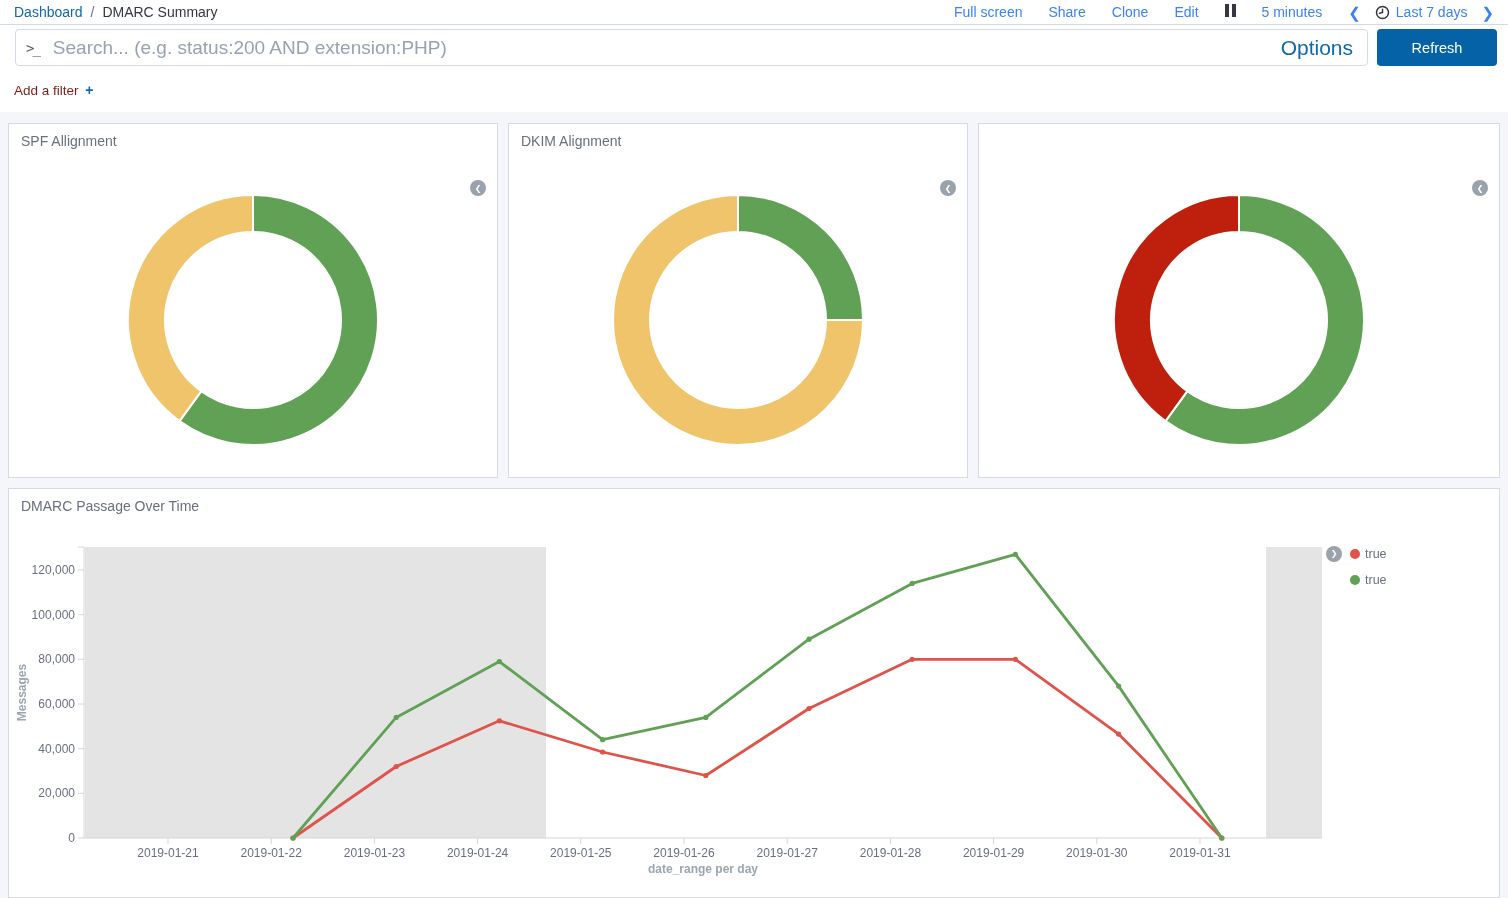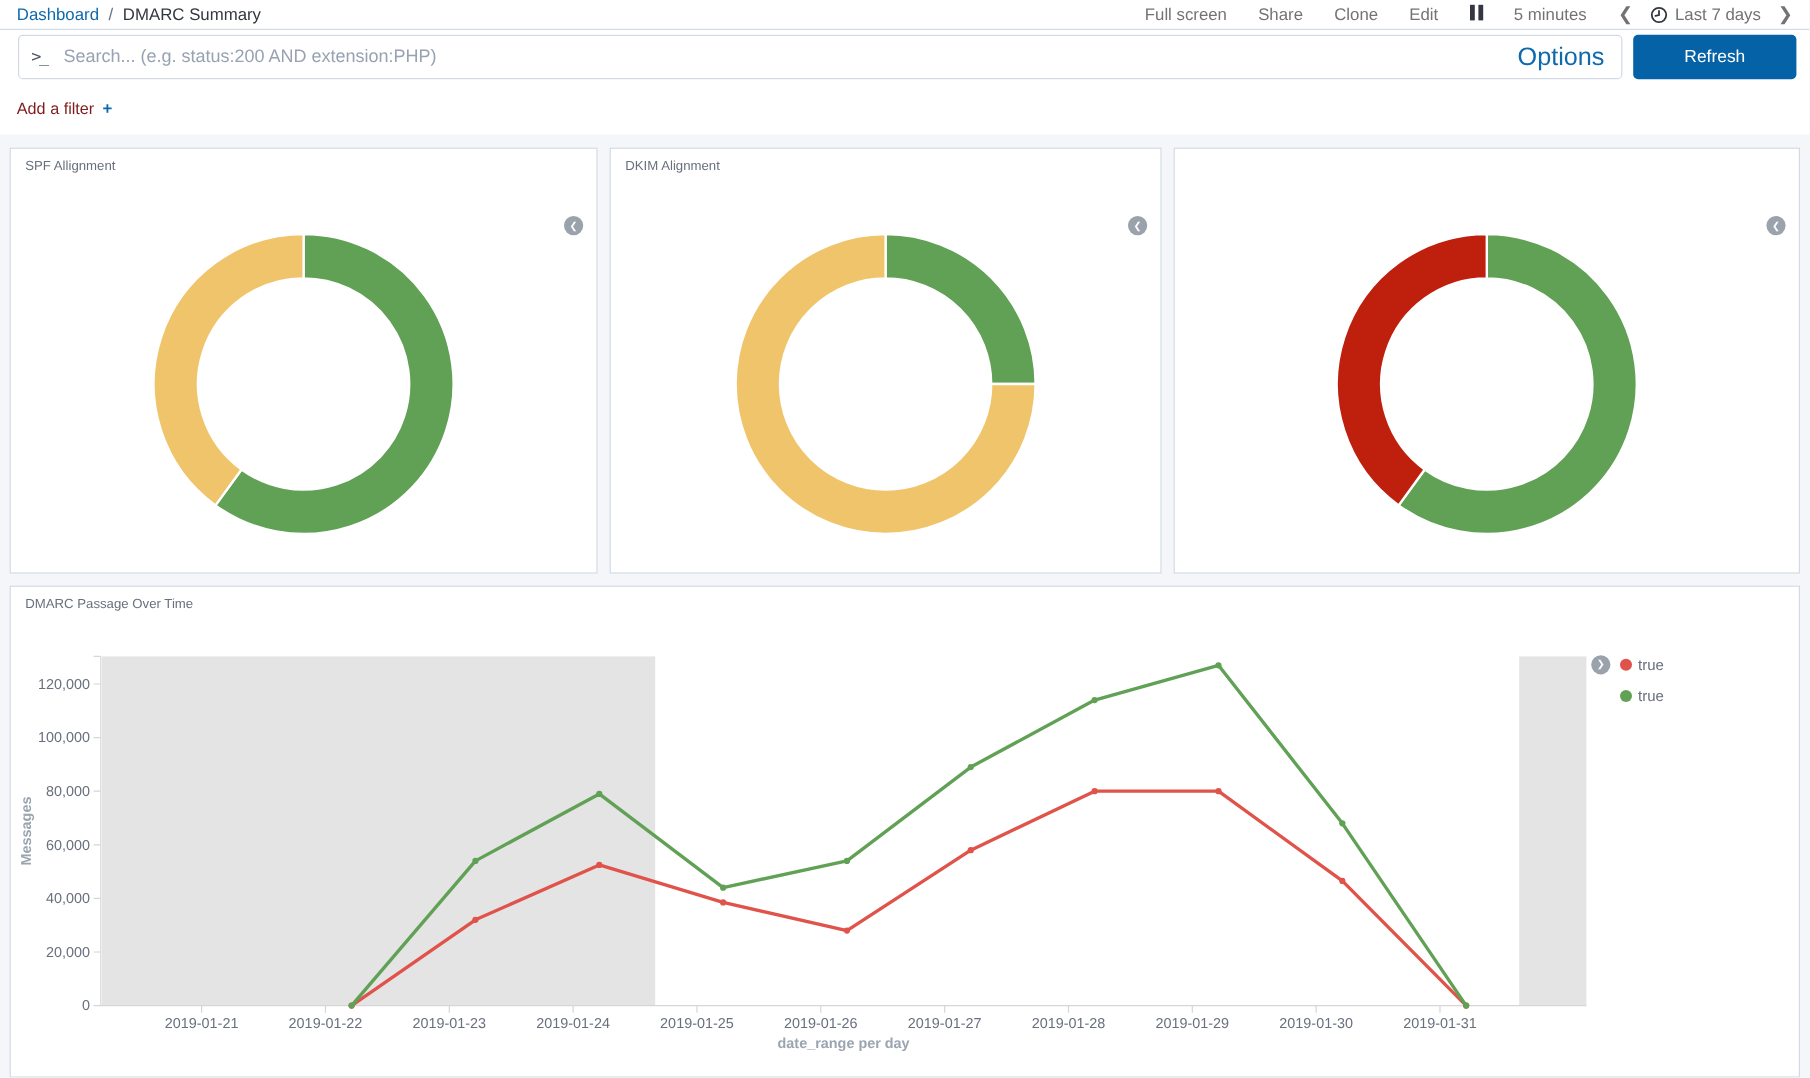--- a/index.html
+++ b/index.html
@@ -8,50 +8,50 @@
     background:#f4f6f9; color:#343741; }
 
   
   .header { background:#fff; }
   .crumb-row { height:25px; display:flex; align-items:center;
     padding:0 14px; border-bottom:1px solid #d3dae6; font-size:14px; }
   .crumb-link { color:#0e69ad; text-decoration:none; cursor:pointer; }
   .crumb-sep { color:#69707d; margin:0 8px; }
   .crumb-current { color:#343741; }
   .crumb-spacer { flex:1; }
-  .top-menu { display:flex; align-items:flex-start; gap:26px; font-size:14px; color:#737373; }
+  .top-menu { display:flex; align-items:flex-start; gap:26px; font-size:14px; color:#3b82f6; }
   .menu-item { cursor:pointer; }
   .pause-icon { display:inline-flex; gap:3px; cursor:pointer; }
   .pause-icon i { display:block; width:4px; height:13px; background:#343741; }
   .time-nav { display:flex; align-items:center; gap:14px; }
   .chev { font-size:15px; font-weight:700; cursor:pointer; line-height:1; }
   .time-range { display:flex; align-items:center; gap:6px; cursor:pointer; }
 
   .search-row { display:flex; align-items:center; padding:4px 11px 6px 15px; background:#fff; }
   .search-box { flex:1; height:37px; display:flex; align-items:center;
     border:1px solid #d3dae6; border-radius:4px; background:#fff; padding:0 14px 0 10px; }
   .console-icon { font-family:"DejaVu Sans Mono",monospace; color:#535966;
     font-size:14px; letter-spacing:-2px; margin-right:14px; }
-  .search-input { flex:1; border:none; outline:none; font-size:15px; color:#7f1d1d;
+  .search-input { flex:1; border:none; outline:none; font-size:19px; color:#7f1d1d;
     font-family:"Liberation Sans","DejaVu Sans",sans-serif; }
   .search-input::placeholder { color:#98a2b3; }
   .options-link { color:#0e69ad; font-size:21px; cursor:pointer; margin-left:12px; }
-  .refresh-btn { width:136px; height:37px; margin-left:9px; background:#0562a6; color:#fff;
+  .refresh-btn { width:120px; height:37px; margin-left:9px; background:#0562a6; color:#fff;
     font-size:14.5px; border:none; border-radius:4px; cursor:pointer;
     font-family:"Liberation Sans","DejaVu Sans",sans-serif; }
 
   .filter-row { background:#fff; padding:10px 0 14px 14px; font-size:13.5px; }
   .add-filter { color:#7f1d1d; cursor:pointer;text-align:center; }
   .plus-icon { color:#0e69ad; font-weight:700; margin-left:3px; font-size:14px; }
 
   
   .dash { padding:11px 8px 0 8px; display:grid;
     grid-template-columns:490px 460px 1fr; grid-template-rows:355px 410px; gap:10px; }
   .panel { background:#fff; border:1px solid #d3dae6; position:relative; }
-  .panel-title { font-size:11px; color:#69707d; padding:9px 0 0 12px; font-weight:500; }
+  .panel-title { font-size:14px; color:#69707d; padding:9px 0 0 12px; font-weight:500; }
   .panel-wide { grid-column:1 / span 3; }
 
   .legend-toggle { position:absolute; top:56px; right:11px; width:16px; height:16px;
     border-radius:50%; background:#9aa2ac; color:#fff; font-size:8px; font-weight:700;
     display:flex; align-items:center; justify-content:center; cursor:pointer; }
 
   .donut { position:absolute; left:50%; top:68px; transform:translateX(-50%); }
 
   .chart-wrap { position:absolute; left:0; top:0; width:1492px; height:400px; }
   .tick-label { font-size:12px; fill:#69707d; }

